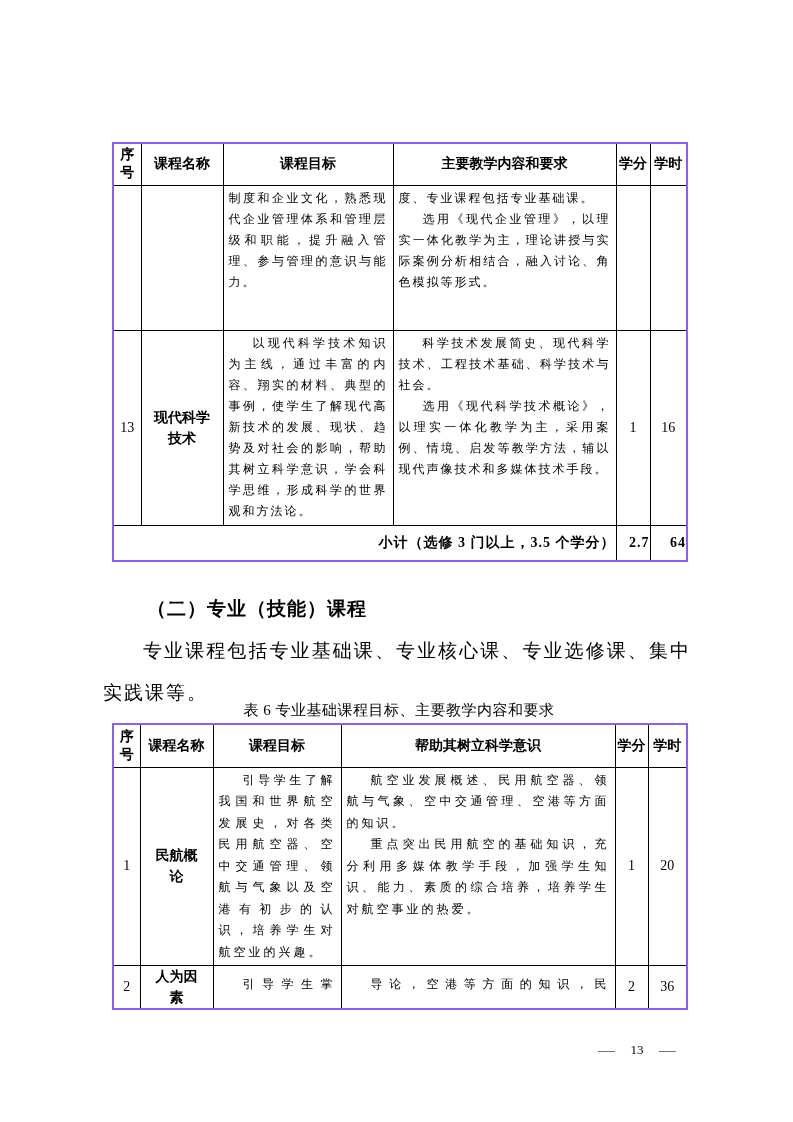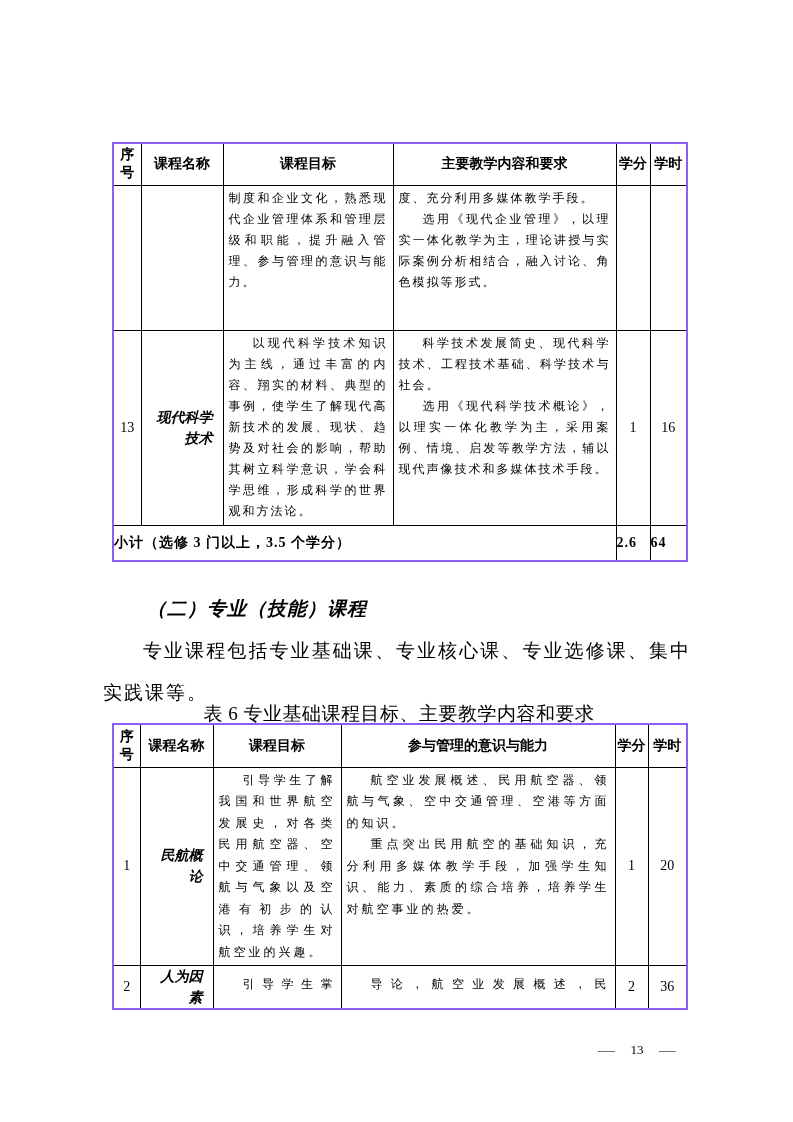--- a/index.html
+++ b/index.html
@@ -22,42 +22,42 @@
     font-size:14px; font-weight:bold; text-align:center;
     line-height:1.3; padding:2px 1px; word-break:break-all;
   }
   td.txt {
     vertical-align:top; text-align:justify;
     font-size:12px; padding:2px 5px;
   }
   #t1 td.txt { line-height:21px; letter-spacing:2px; }
   #t2 td.txt { line-height:21.5px; letter-spacing:3px; }
   td.num { text-align:center; font-size:14px; }
-  td.name { text-align:right; font-size:14px; font-weight:bold; padding:0 10px; line-height:1.5;font-style:italic; }
+  td.name { text-align:center; font-size:14px; font-weight:bold; padding:0 10px; line-height:1.5; }
   p { margin:0; }
   .ind { text-indent:2em; }
-  tr.sub td { font-weight:bold; font-size:14px; text-align:left; letter-spacing:1px; }
+  tr.sub td { font-weight:bold; font-size:14px; text-align:right; letter-spacing:1px; }
   td.oneline p {
     white-space:nowrap; overflow:hidden;
     text-align:justify; text-align-last:justify; text-indent:2em;margin-top:6px;
   }
   #t1 { left:112px; top:142px; width:574px; }
   #t2 { left:112px; top:723px; width:574px; }
   #section-heading {
     position:absolute; left:147px; top:596px;
-    font-size:19px; font-weight:bold; letter-spacing:1px; line-height:26px;font-style:italic;
+    font-size:19px; font-weight:bold; letter-spacing:1px; line-height:26px;
   }
   #body-paragraph {
     position:absolute; left:103px; top:630px; width:588px;
     font-size:19px; line-height:42px; letter-spacing:2px;
     text-indent:40px; text-align:justify;font-family:Liberation Serif, serif;
   }
   #table6-caption {
     position:absolute; left:112px; top:701px; width:574px;
-    font-size:19px; text-align:center; letter-spacing:0.5px;
+    font-size:15px; text-align:center; letter-spacing:0.5px;
   }
   #page-footer {
     position:absolute; left:600px; top:1042px; width:74px;
     display:flex; justify-content:space-between; align-items:center;
     font-size:13px;
   }
   #page-footer .dash { font-size:13px; transform:scaleX(1.3); color:#222; }
 </style>
 </head>
 <body>
@@ -80,42 +80,42 @@
     <th>学分</th>
     <th>学时</th>
   </tr>
   <tr style="height:145px">
     <td class="num"></td>
     <td class="name"></td>
     <td class="txt">
       <p>制度和企业文化，熟悉现代企业管理体系和管理层级和职能，提升融入管理、参与管理的意识与能力。</p>
     </td>
     <td class="txt">
-      <p>度、充分利用多媒体教学手段。</p>
+      <p>度、专业课程包括专业基础课。</p>
       <p class="ind">选用《现代企业管理》，以理实一体化教学为主，理论讲授与实际案例分析相结合，融入讨论、角色模拟等形式。</p>
     </td>
     <td class="num"></td>
     <td class="num"></td>
   </tr>
   <tr style="height:195px">
     <td class="num">13</td>
     <td class="name">现代科学技术</td>
     <td class="txt">
       <p class="ind">以现代科学技术知识为主线，通过丰富的内容、翔实的材料、典型的事例，使学生了解现代高新技术的发展、现状、趋势及对社会的影响，帮助其树立科学意识，学会科学思维，形成科学的世界观和方法论。</p>
     </td>
     <td class="txt">
       <p class="ind">科学技术发展简史、现代科学技术、工程技术基础、科学技术与社会。</p>
       <p class="ind">选用《现代科学技术概论》，以理实一体化教学为主，采用案例、情境、启发等教学方法，辅以现代声像技术和多媒体技术手段。</p>
     </td>
     <td class="num">1</td>
     <td class="num">16</td>
   </tr>
   <tr class="sub" style="height:36px">
     <td colspan="4">小计（选修 3 门以上，3.5 个学分）</td>
-    <td>2.6</td>
+    <td>2.7</td>
     <td>64</td>
   </tr>
 </tbody>
   </table>
 
 <div id="section-heading">（二）专业（技能）课程</div>
 <div id="body-paragraph">专业课程包括专业基础课、专业核心课、专业选修课、集中实践课等。</div>
 
 <div id="table6-caption">表 6 专业基础课程目标、主要教学内容和要求</div>
 
@@ -126,21 +126,21 @@
       <col style="width:128px">
     <col style="width:274px">
       <col style="width:33px">
       <col style="width:39px">
   </colgroup>
   <tbody>
       <tr style="height:43px">
     <th>序号</th>
     <th>课程名称</th>
     <th>课程目标</th>
-    <th>参与管理的意识与能力</th>
+    <th>帮助其树立科学意识</th>
     <th>学分</th>
     <th>学时</th>
   </tr>
   <tr style="height:193px">
     <td class="num">1</td>
     <td class="name">民航概论</td>
     <td class="txt">
       <p class="ind">引导学生了解我国和世界航空发展史，对各类民用航空器、空中交通管理、领航与气象以及空港有初步的认识，培养学生对航空业的兴趣。</p>
     </td>
     <td class="txt">
@@ -150,21 +150,21 @@
     <td class="num">1</td>
     <td class="num">20</td>
   </tr>
   <tr style="height:26px">
     <td class="num">2</td>
     <td class="name">人为因素</td>
     <td class="txt oneline">
       <p>引导学生掌</p>
     </td>
     <td class="txt oneline">
-      <p>导论，航空业发展概述，民</p>
+      <p>导论，空港等方面的知识，民</p>
     </td>
     <td class="num">2</td>
     <td class="num">36</td>
   </tr>
 </tbody>
   </table>
 
 <div id="page-footer">
   <span class="dash">—</span>
   <span>13</span>

